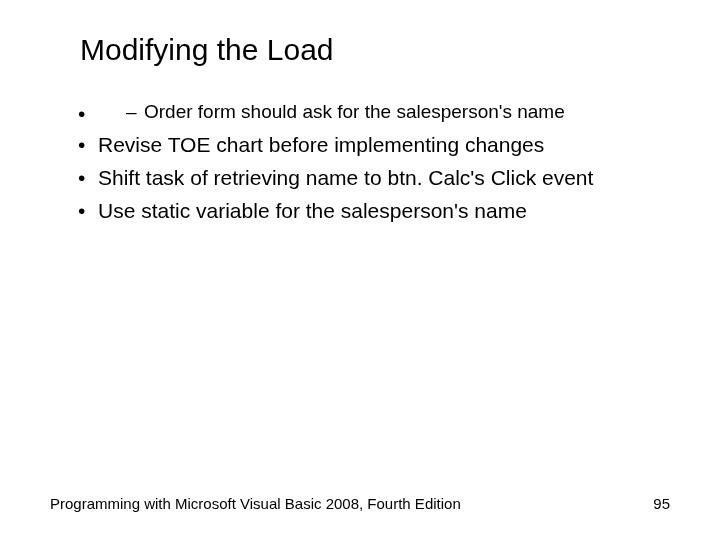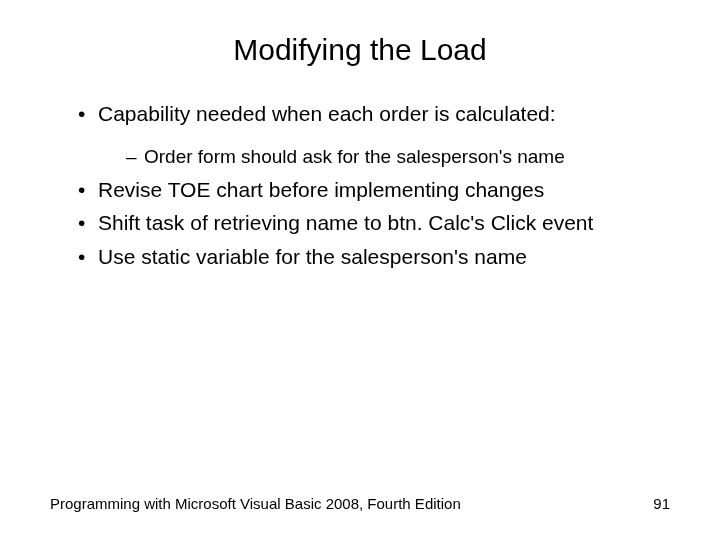--- a/index.html
+++ b/index.html
@@ -10,21 +10,21 @@
     body {
       width: 720px;
       height: 540px;
       background: #ffffff;
       font-family: Arial, Helvetica, sans-serif;
       color: #000000;
       position: relative;
       padding: 30px 50px 40px 50px;
     }
     .title {
-      text-align: center;
+      text-align: left;
       font-size: 30px;
       font-weight: normal;
       line-height: 1.3;
       margin-bottom: 30px;
       padding: 0 30px;
     }
     .content {
       font-size: 21px;
       line-height: 1.4;
     }
@@ -73,35 +73,34 @@
 </head>
 <body>
 
 <h1 class="title">
   <span>Modifying the Load</span><br>
 </h1>
 
 <div class="content">
   <ul class="main-list">
     <li>
-      <span>Capability needed when each order is calculated:</span>
       <ul class="sub-list">
         <li>
           <span>Order form should ask for the salesperson's name</span>
         </li>
       </ul>
     </li>
     <li>
       <span>Revise TOE chart before implementing changes</span>
     </li>
     <li>
       <span>Shift task of retrieving name to btn. Calc's Click event</span>
     </li>
     <li>
       <span>Use static variable for the salesperson's name</span>
     </li>
   </ul>
 </div>
 
 <div class="footer">
   <span>Programming with Microsoft Visual Basic 2008, Fourth Edition</span>
-  <span>91</span>
+  <span>95</span>
 </div>
 
 </body></html>

